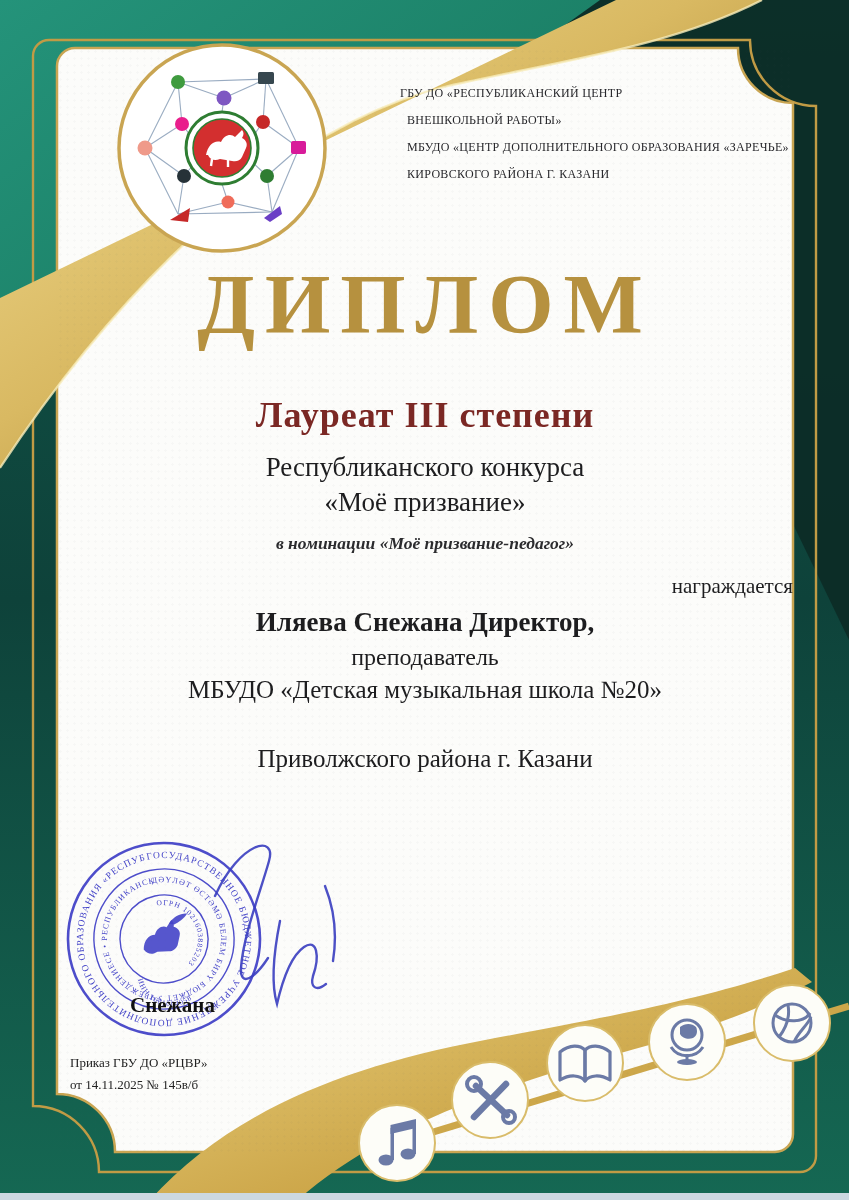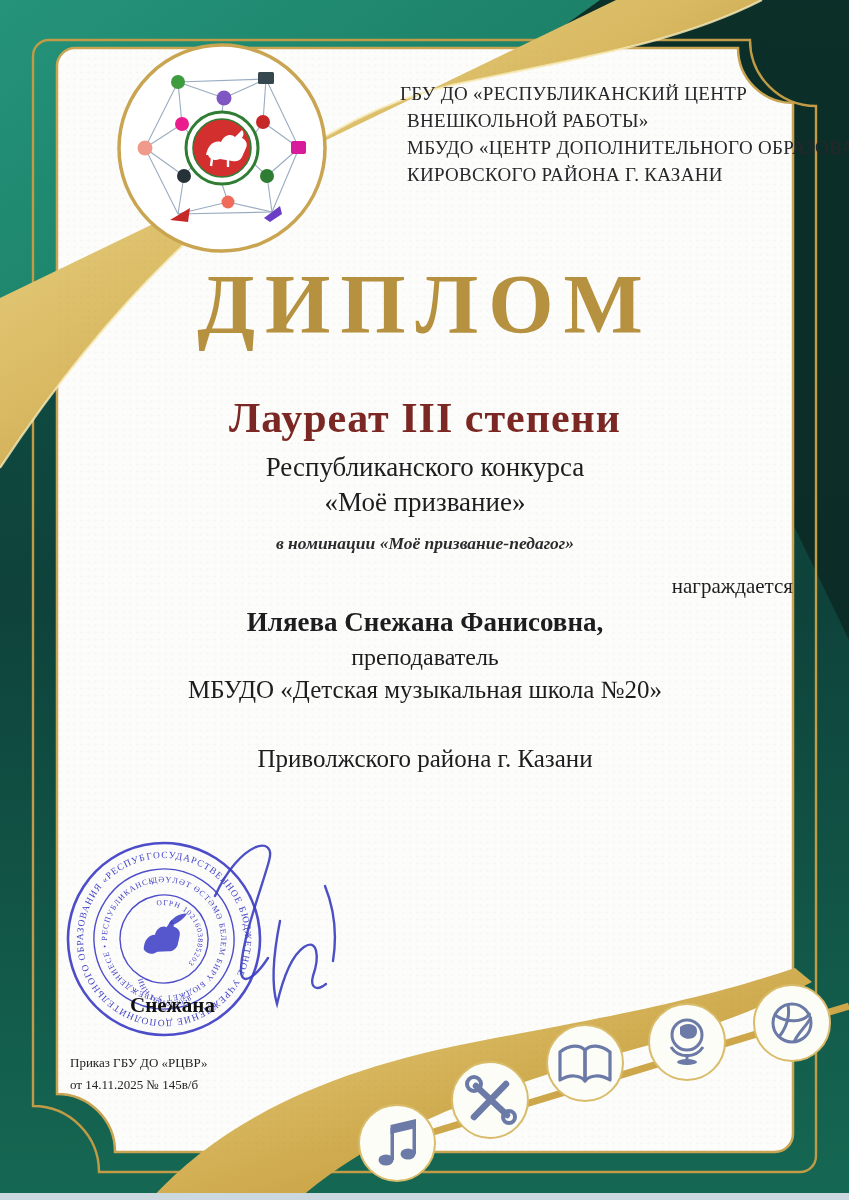--- a/index.html
+++ b/index.html
@@ -1,26 +1,26 @@
 <!DOCTYPE html>
 <html><head>
 <meta charset="utf-8">
 <style>
   html,body{margin:0;padding:0;background:#555;}
   .page{position:relative;width:849px;height:1200px;overflow:hidden;
         font-family:"Liberation Serif","DejaVu Serif",serif;background:#0f4a3d;}
   .abs{position:absolute;}
   svg{display:block;}
   .ctr{left:57px;width:736px;text-align:center;color:#1d1d1f;}
-  .org-header{left:400px;top:80px;width:410px;font-size:19px;line-height:27px;
+  .org-header{left:400px;top:80px;width:410px;font-size:12px;line-height:27px;
               color:#27272b;letter-spacing:.3px;}
   .org-header div{white-space:nowrap;}
   .org-indent{padding-left:7px;}
   .title{top:256px;font-size:84px;font-weight:bold;letter-spacing:10px;color:#b6913f;}
-  .degree{top:394px;font-size:42px;font-weight:bold;color:#7b2824;letter-spacing:1px;}
+  .degree{top:394px;font-size:36px;font-weight:bold;color:#7b2824;letter-spacing:1px;}
   .contest1{top:452px;font-size:27px;}
   .contest2{top:487px;font-size:27px;}
   .nomination{top:533px;font-size:17.5px;font-style:italic;font-weight:600;color:#2b2b2e;}
   .awarded{top:574px;font-size:21px;text-align:right;}
   .rname{top:607px;font-size:27px;font-weight:bold;}
   .rpos{top:644px;font-size:24px;}
   .rorg1{top:676px;font-size:25px;}
   .rorg2{top:745px;font-size:25px;}
   .director-role{left:90px;top:993px;width:165px;text-align:center;
                  font-size:21px;font-weight:bold;color:#111;}
@@ -139,21 +139,21 @@
     <div class="org-indent">МБУДО «ЦЕНТР ДОПОЛНИТЕЛЬНОГО ОБРАЗОВАНИЯ «ЗАРЕЧЬЕ»</div>
     <div class="org-indent">КИРОВСКОГО РАЙОНА Г. КАЗАНИ</div>
   </div>
 
   <div class="abs ctr title">ДИПЛОМ</div>
   <div class="abs ctr degree">Лауреат III степени</div>
   <div class="abs ctr contest1">Республиканского конкурса</div>
   <div class="abs ctr contest2">«Моё призвание»</div>
   <div class="abs ctr nomination">в номинации «Моё призвание-педагог»</div>
   <div class="abs ctr awarded">награждается</div>
-  <div class="abs ctr rname">Иляева Снежана Фанисовна,</div>
+  <div class="abs ctr rname">Иляева Снежана Директор,</div>
   <div class="abs ctr rpos">преподаватель</div>
   <div class="abs ctr rorg1">МБУДО «Детская музыкальная школа №20»</div>
   <div class="abs ctr rorg2">Приволжского района г. Казани</div>
 
   <svg class="abs" style="left:58px;top:833px;transform:rotate(-12deg);" width="212" height="212" viewBox="0 0 212 212">
     <defs>
       <path id="stampOuter" d="M106,25 a81,81 0 1,1 -0.01,0" fill="none"></path>
       <path id="stampMid" d="M106,49 a57,57 0 1,1 -0.01,0" fill="none"></path>
       <path id="stampOgrn" d="M106,72 a34,34 0 1,1 -0.01,0" fill="none"></path>
       <path id="stampInn" d="M72,140 a34,34 0 0,0 68,0" fill="none"></path>

